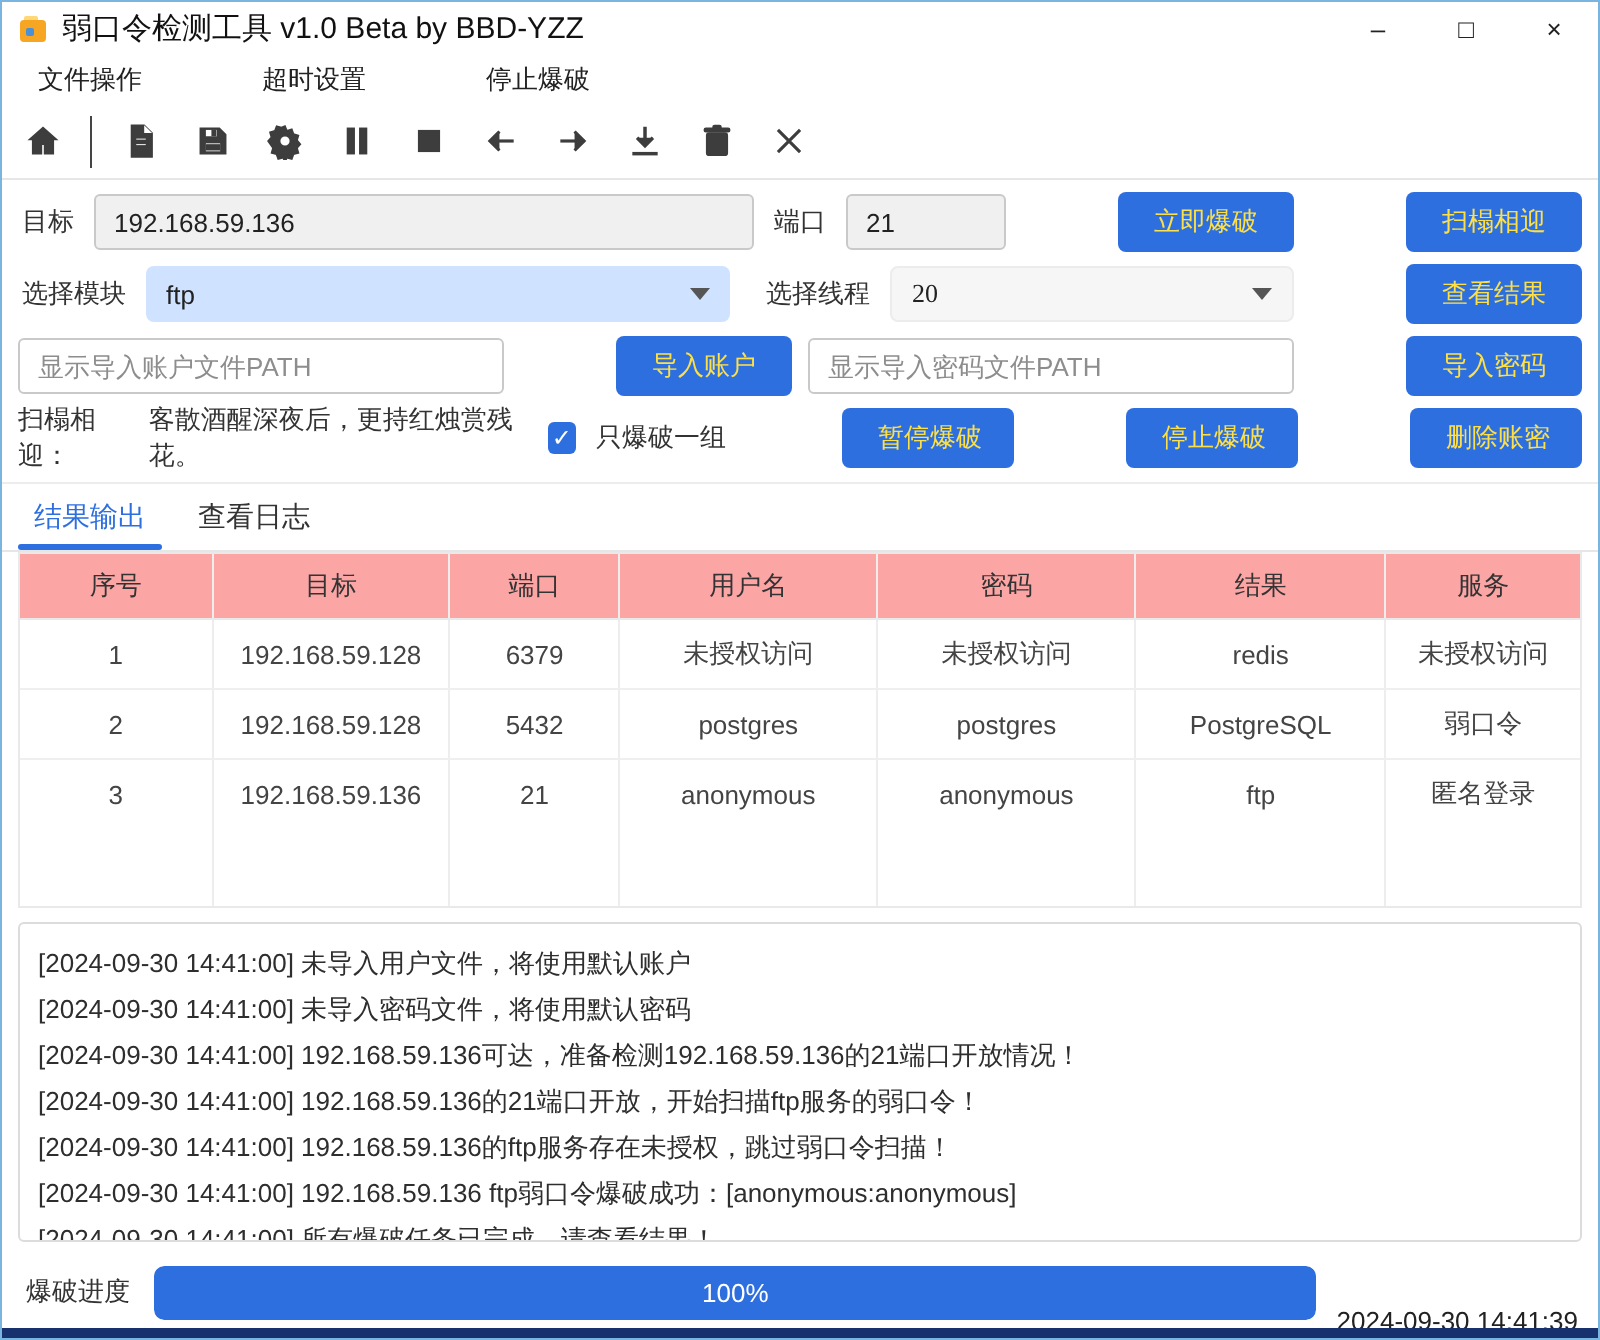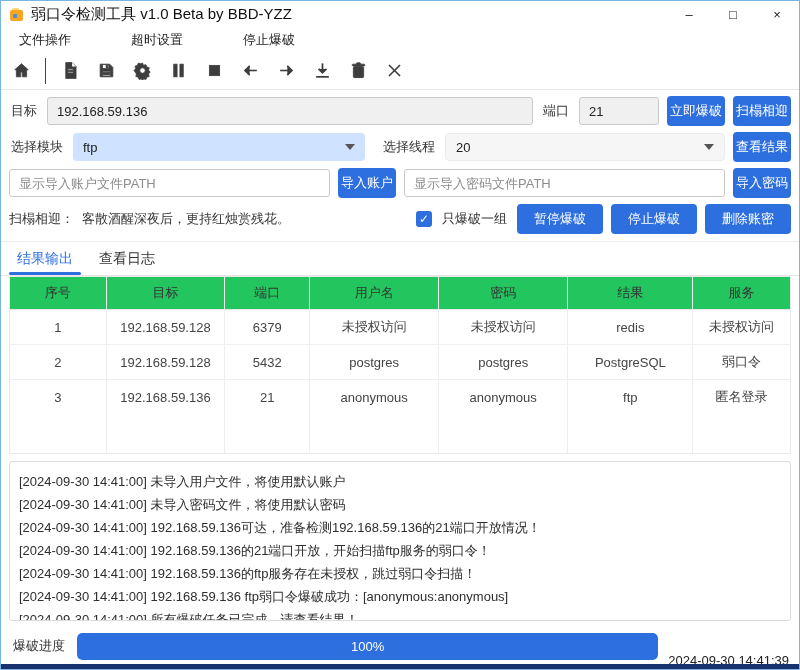--- a/index.html
+++ b/index.html
@@ -25,45 +25,45 @@
   .tb-icon{width:20px;height:20px;display:flex;align-items:center;justify-content:center;}
   .tb-icon svg{width:19px;height:19px;fill:#3d3d3d;stroke:#3d3d3d;}
   .tb-sep{width:1px;height:26px;background:#444;margin:0 -2px;}
   
   .row{display:flex;align-items:center;gap:8px;margin:6px 8px 0 8px;height:30px;flex:0 0 auto;}
   .lbl{font-size:13px;color:#333;white-space:nowrap;padding:0 2px;}
   .inp{height:28px;border:1px solid #c9c9c9;border-radius:3px;background:#f0f0f0;
        font-size:13px;color:#222;padding:0 9px;font-family:inherit;box-sizing:border-box;}
   .inp.white{background:#fff;}
   .inp::placeholder{color:#8d8d8d;}
-  .btn{height:30px;border:none;border-radius:4px;background:var(--accent);color:#ffffff;
-       font-size:13px;padding:0 3px;font-family:inherit;white-space:nowrap;cursor:pointer;}
+  .btn{height:30px;border:none;border-radius:4px;background:var(--accent);color:#fde047;
+       font-size:13px;padding:0 18px;font-family:inherit;white-space:nowrap;cursor:pointer;margin-left:48px;}
   .btn.wide{min-width:86px;}
   .select{height:28px;border-radius:4px;display:flex;align-items:center;font-size:13px;color:#222;
           padding:0 10px;box-sizing:border-box;position:relative;}
   .select .caret{margin-left:auto;width:0;height:0;border-left:5px solid transparent;
           border-right:5px solid transparent;border-top:6px solid #555;}
   .select.module{background:var(--module-bg);}
-  .select.thread{background:#f6f6f6;border:1px solid #ececec;}
+  .select.thread{background:#f6f6f6;border:1px solid #ececec;font-family:Liberation Serif, serif;}
   .greeting{font-size:13px;color:#333;}
   .checkbox{width:16px;height:16px;background:var(--accent);border-radius:3px;color:#fff;
             display:flex;align-items:center;justify-content:center;font-size:12px;line-height:1;}
   .divider{border-bottom:1px solid #ededed;margin-top:7px;flex:0 0 auto;}
   
   .tabs{display:flex;gap:10px;padding:0 8px;height:33px;align-items:stretch;border-bottom:1px solid #e6e6e6;flex:0 0 auto;}
   .tab{font-size:14px;display:flex;align-items:center;padding:0 8px;color:#333;position:relative;}
   .tab.active{color:var(--accent);}
   .tab.active::after{content:"";position:absolute;left:0;right:0;bottom:0;height:3px;background:var(--accent);border-radius:3px;}
   
   .table{margin:0 8px;border:1px solid #e9e9e9;height:176px;display:flex;flex-direction:column;flex:0 0 auto;}
   .trow{display:grid;grid-template-columns:12.4% 15.2% 10.9% 16.5% 16.6% 16% 12.4%;flex:0 0 auto;}
   .trow>div{display:flex;align-items:center;justify-content:center;font-size:13px;color:#444;
             border-right:1px solid #ededed;height:100%;box-sizing:border-box;}
   .trow>div:last-child{border-right:none;}
-  .thead{height:32px;background:#22c55e;border-bottom:1px solid #e9e9e9;}
+  .thead{height:32px;background:#fca5a5;border-bottom:1px solid #e9e9e9;}
   .thead>div{color:#333;}
   .tr{height:34px;border-bottom:1px solid #efefef;}
   .tr.no-sep{border-bottom:none;}
   .tfill{flex:1 1 auto;}
   
   .logbox{margin:7px 8px;border:1px solid #dcdcdc;border-radius:3px;background:#fff;
           padding:8px 9px;flex:1 1 auto;overflow:hidden;}
   .logline{font-size:13px;color:#2e2e2e;line-height:23px;white-space:nowrap;}
   
   .footer{height:36px;display:flex;align-items:center;gap:10px;padding:0 10px;flex:0 0 auto;}

